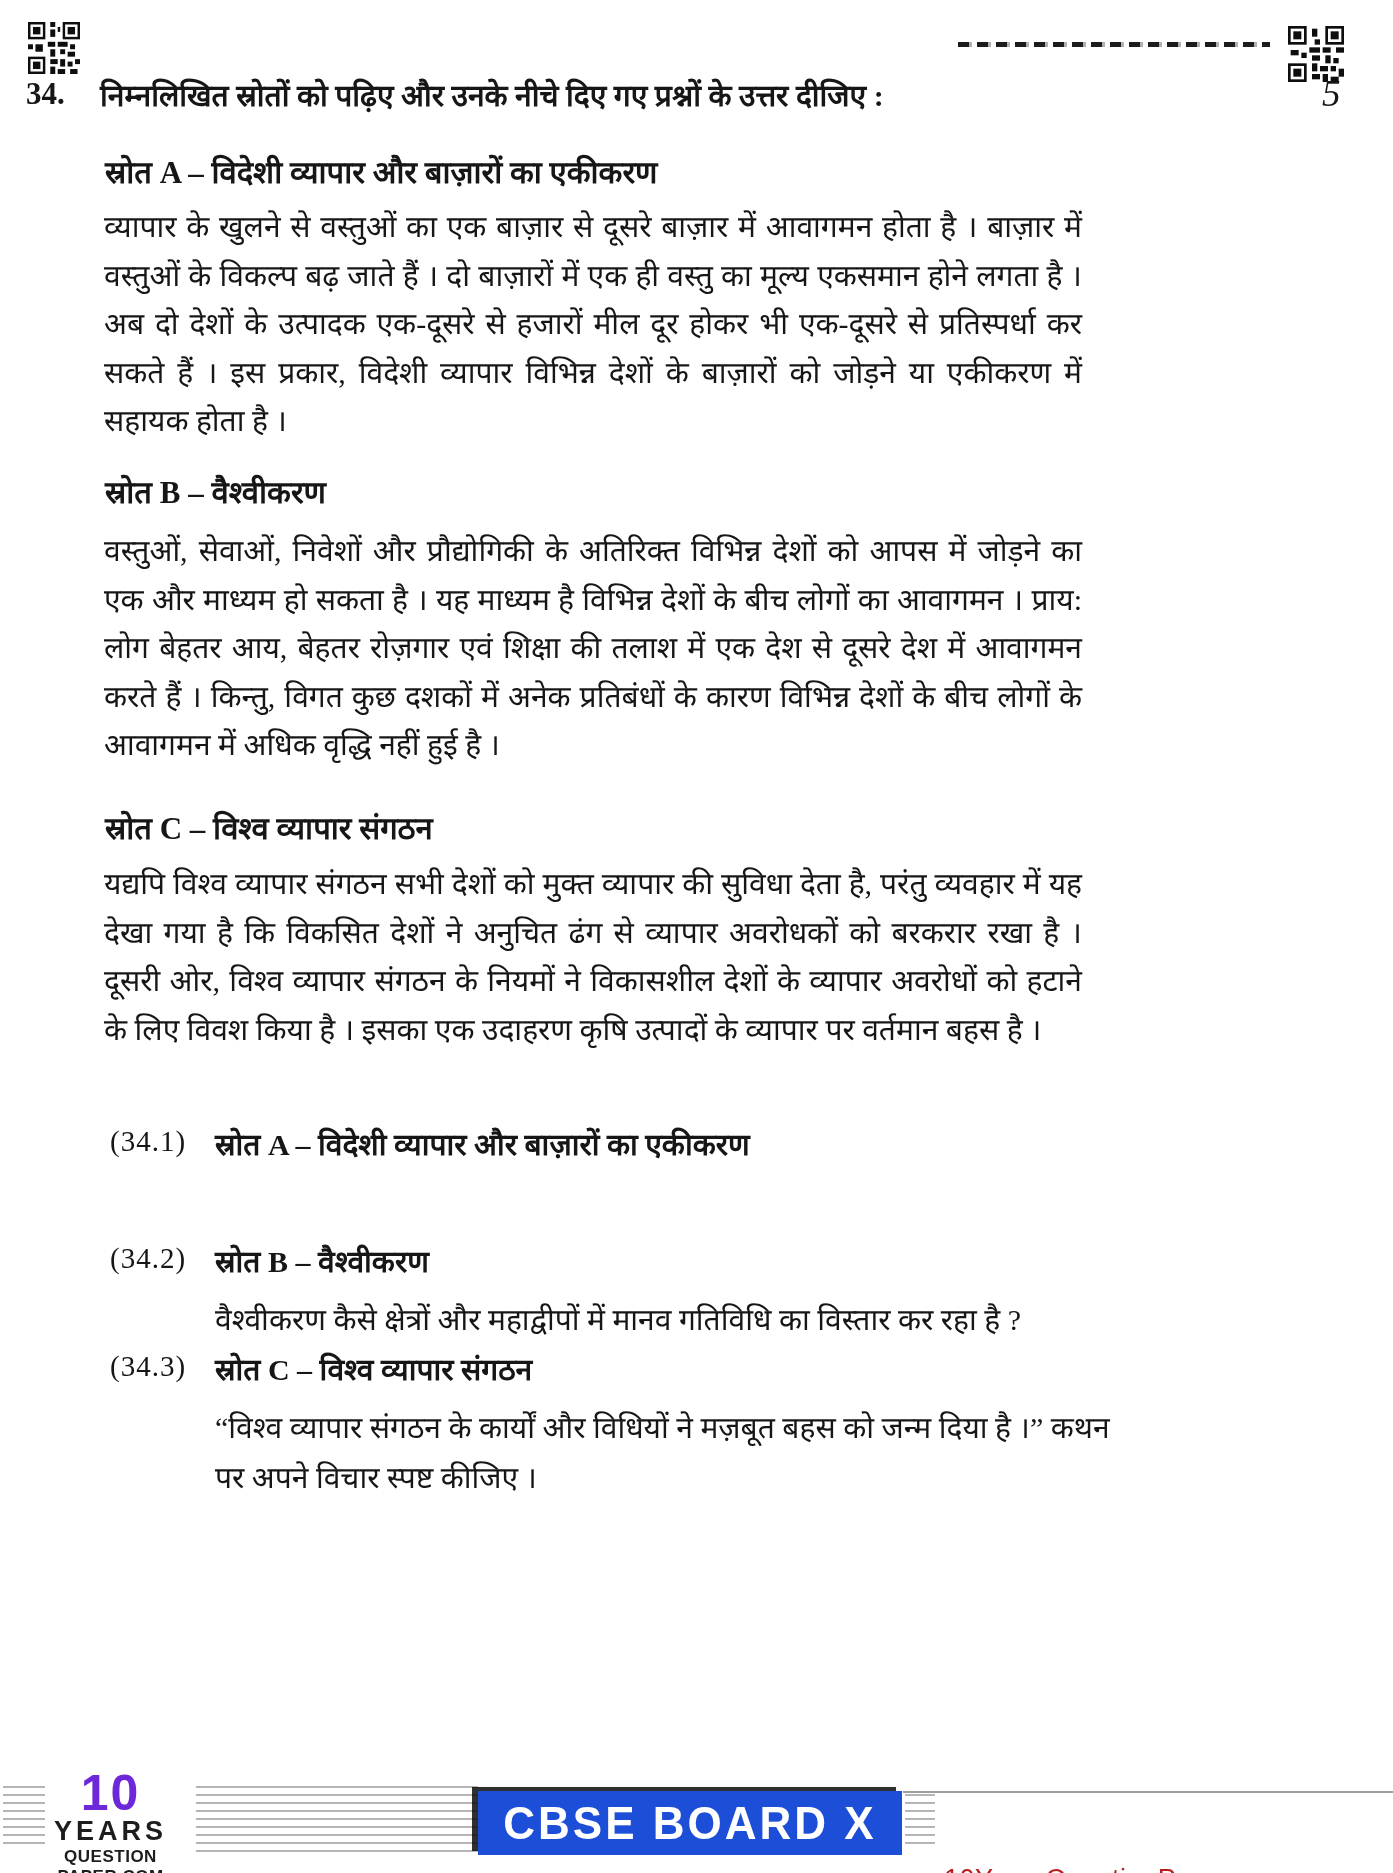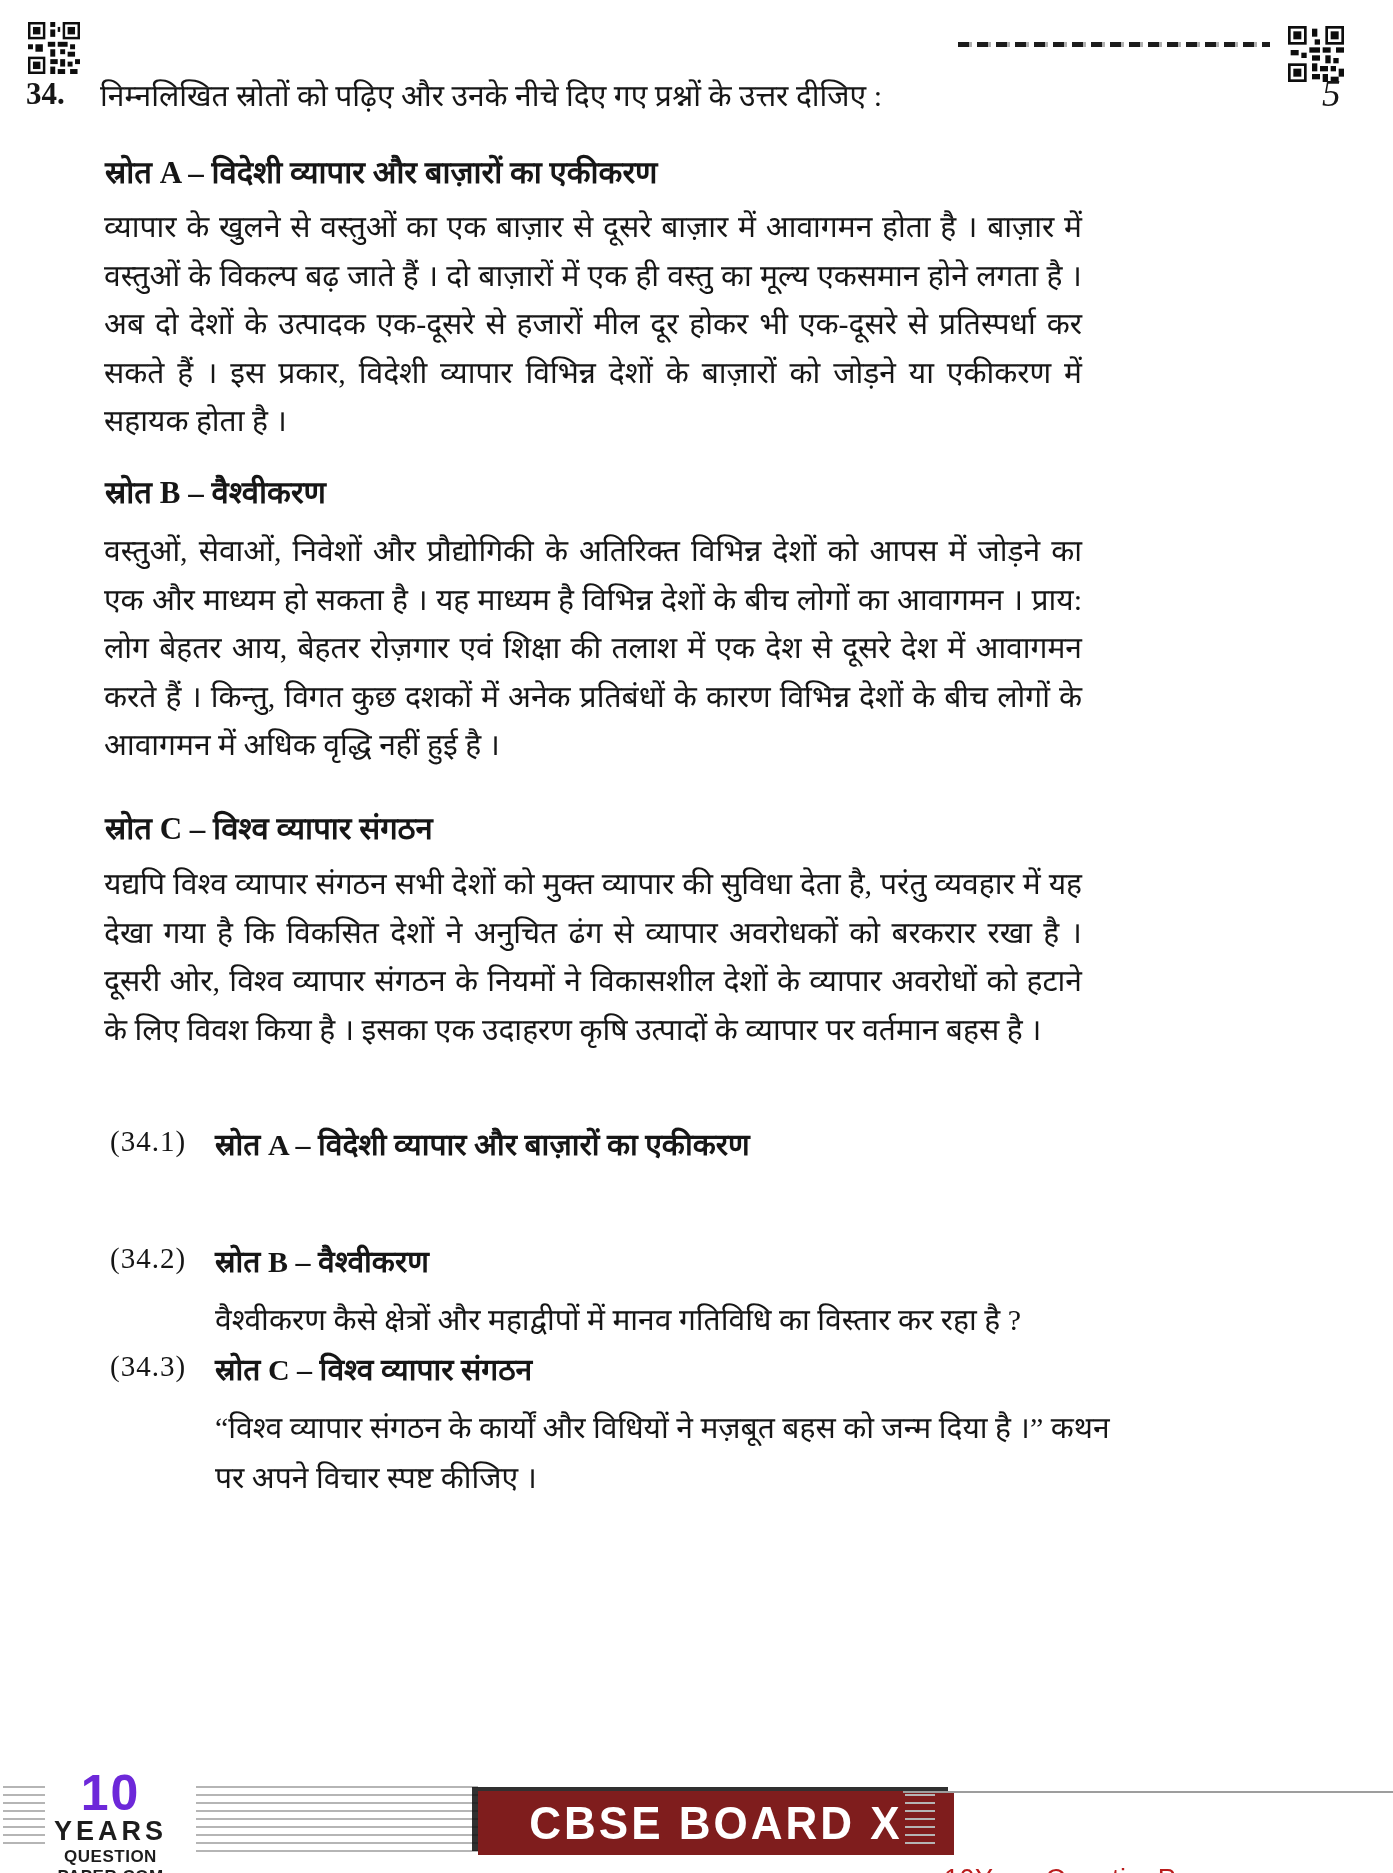--- a/index.html
+++ b/index.html
@@ -21,21 +21,21 @@
     left: 958px; top: 42px; width: 312px; height: 5px;
     background: repeating-linear-gradient(90deg, #1c1c1c 0 11px, rgba(28,28,28,.35) 11px 14px, transparent 14px 19px);
   }
   .q-row { position: absolute; left: 0; top: 76px; width: 1393px; }
   .q-num {
     position: absolute; left: 26px; top: 0;
     font-weight: bold; font-size: 31px;
   }
   .q-text {
     position: absolute; left: 100px; top: 0; width: 1080px;
-    font-weight: normal; font-size: 30px; line-height: 40px;
+    font-weight: bold; font-size: 30px; line-height: 40px;
   }
   .q-marks {
     position: absolute; left: 1322px; top: -4px;
     font-style: italic; font-size: 37px;
   }
   .src-heading {
     position: absolute; left: 105px;
     font-weight: bold; font-size: 31px; width: 1000px;
   }
   .src-body {
@@ -57,22 +57,22 @@
   .footer-lines {
     position: absolute;
     background: repeating-linear-gradient(180deg, #b5b5b5 0 2px, transparent 2px 8px);
   }
   .logo { position: absolute; left: 18px; top: 1768px; width: 185px; text-align: center;
           font-family: "Liberation Sans", sans-serif; }
   .logo-number { font-size: 50px; font-weight: bold; color: #6d28d9; line-height: 50px; letter-spacing: 2px; }
   .logo-years { font-size: 27px; font-weight: bold; color: #1d1d1d; letter-spacing: 4px; line-height: 26px; }
   .logo-domain { font-size: 17px; font-weight: bold; color: #1d1d1d; letter-spacing: .5px; margin-top: 3px; }
   .banner {
-    position: absolute; left: 478px; top: 1791px; width: 476px; height: 64px;
-    background: #7f1d1d; display: flex; align-items: center; justify-content: center;
+    position: absolute; left: 478px; top: 1791px; width: 424px; height: 64px;
+    background: #1d4ed8; display: flex; align-items: center; justify-content: center;
     box-shadow: -6px -4px 0 rgba(12,12,12,.85);
   }
   .banner-text {
     color: #ffffff; font-family: "Liberation Sans", sans-serif;
     font-weight: bold; font-size: 44px; letter-spacing: 3px;
     transform: scaleY(1.05);
   }
   .thin-rule { position: absolute; left: 903px; top: 1791px; width: 490px; height: 2px; background: #9d9d9d; }
   .website {
     position: absolute; left: 944px; top: 1864px;

